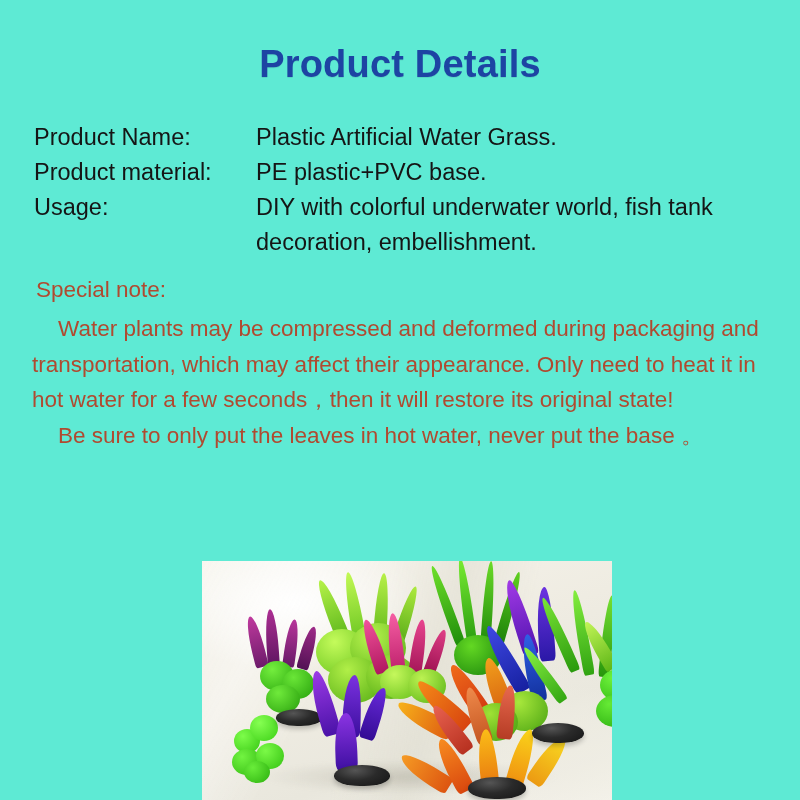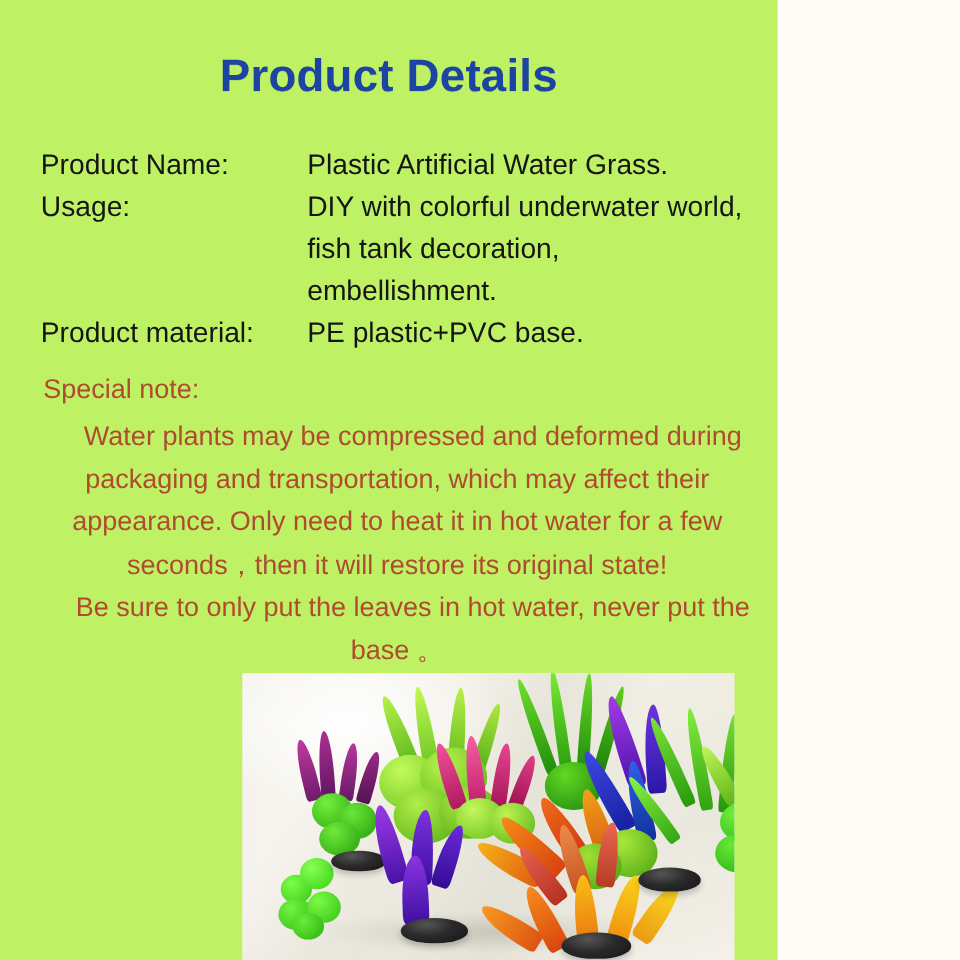--- a/index.html
+++ b/index.html
@@ -8,24 +8,24 @@
   }
   body {
     width: 800px;
     height: 800px;
     background: #fdfcf6;
     font-family: "Liberation Sans", sans-serif;
     overflow: hidden;
     position: relative;
   }
   .page {
-    width: 648px;
+    width: 800px;
     height: 800px;
     position: relative;
-    background: #bef264;
+    background: #5eead4;
     box-sizing: border-box;
   }
 
   
   .title {
     text-align: center;
     color: #1d44a3;
     font-size: 38px;
     font-weight: bold;
     letter-spacing: 0.2px;
@@ -68,21 +68,20 @@
     color: #b04a30;
     font-size: 22.5px;
     line-height: 35.5px;
   }
   .note-heading {
     margin: 4px;
   }
   .note-para {
     margin: 0;
     text-indent: 26px;
-    text-align: center;
   }
   .note-para-flat {
     margin: 0;
     text-indent: 6px;
   }
 
   
   .photo-wrap {
     position: absolute;
     left: 202px;
@@ -146,27 +145,27 @@
   <div class="title">Product Details</div>
 
   <div class="spec-block">
 
     <div class="spec-row">
       <span class="spec-label">Product Name:</span>
       <span class="spec-value">Plastic Artificial Water Grass.</span>
     </div>
 
     <div class="spec-row">
+      <span class="spec-label">Product material:</span>
+      <span class="spec-value">PE plastic+PVC base.</span>
+    </div>
+
+    <div class="spec-row">
       <span class="spec-label">Usage:</span>
       <span class="spec-value spec-value-wrap">DIY with colorful underwater world, fish tank decoration, embellishment.</span>
-    </div>
-
-    <div class="spec-row">
-      <span class="spec-label">Product material:</span>
-      <span class="spec-value">PE plastic+PVC base.</span>
     </div>
 
   </div>
 
   <div class="note-block">
     <p class="note-heading">Special note:</p>
     <p class="note-para">Water plants may be compressed and deformed during packaging and transportation, which may affect their appearance. Only need to heat it in hot water for a few seconds，then it will restore its original state!</p>
     <p class="note-para">Be sure to only put the leaves in hot water, never put the base 。</p>
   </div>
 

